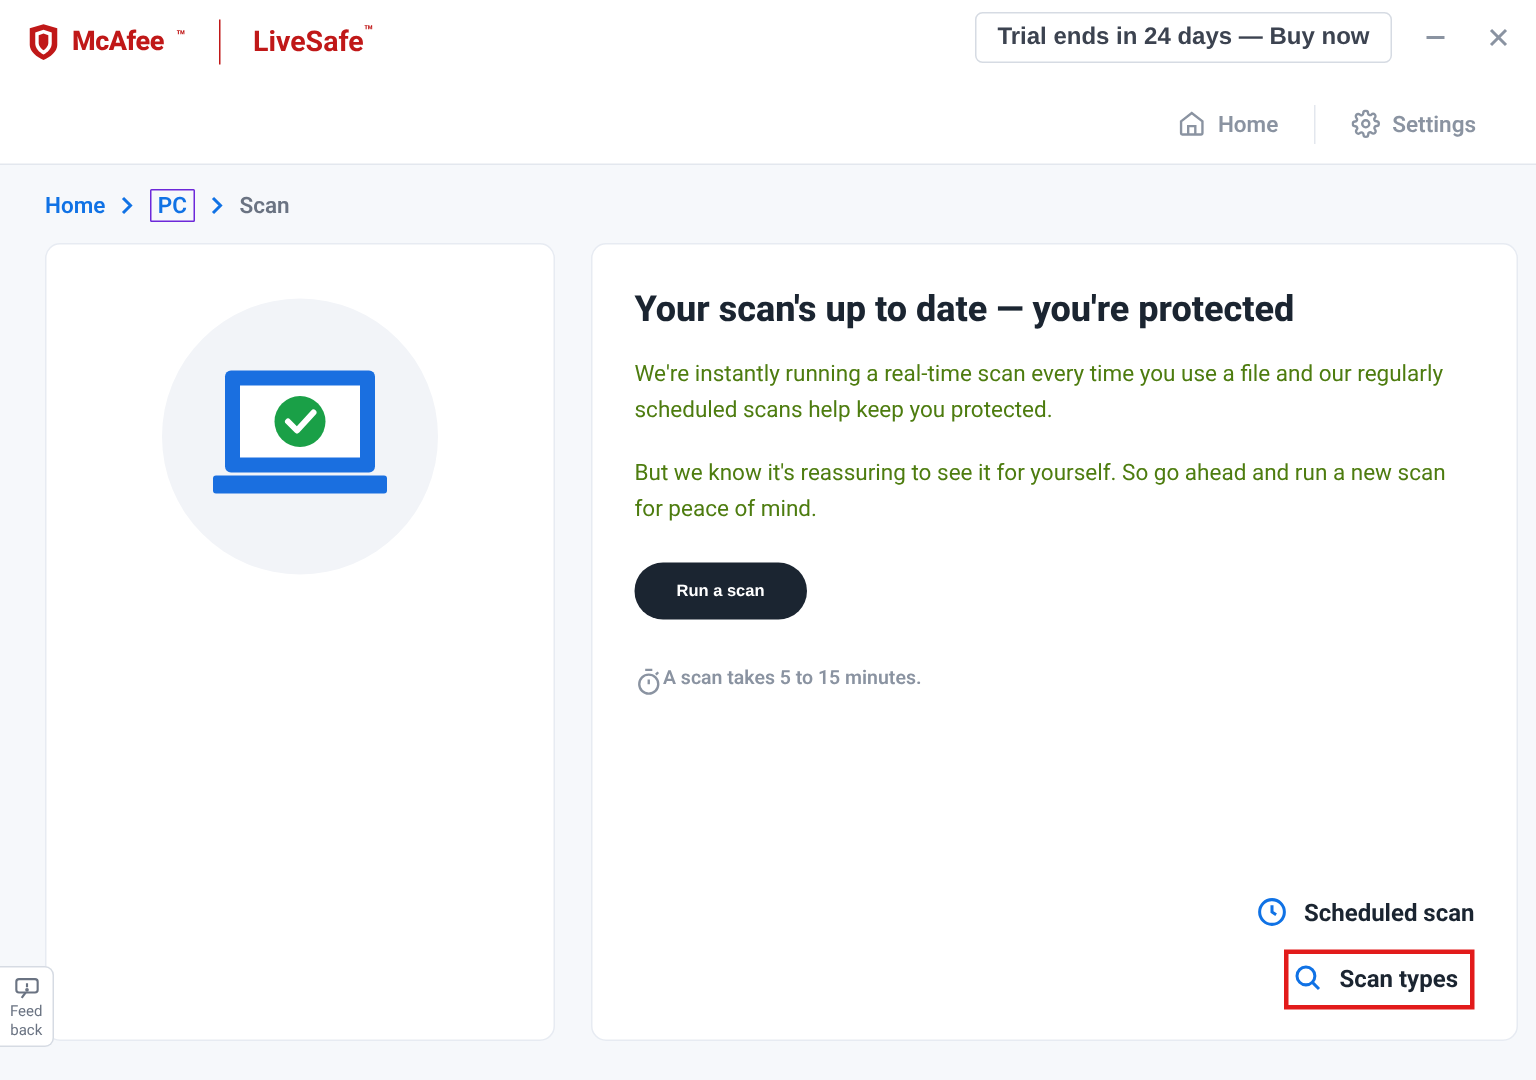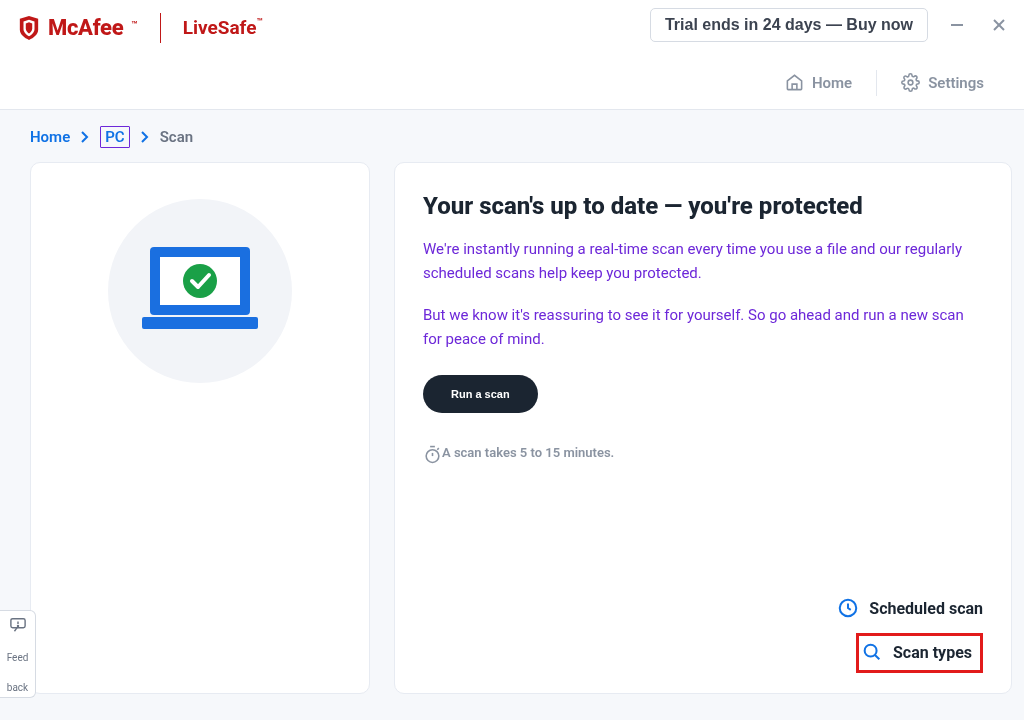--- a/index.html
+++ b/index.html
@@ -1,21 +1,21 @@
 <!DOCTYPE html>
 <html><head>
 <meta charset="utf-8">
 <style>
   * { box-sizing: border-box; margin: 0; padding: 0; }
   html, body { width: 1024px; height: 720px; font-family: -apple-system, BlinkMacSystemFont, "Segoe UI", Roboto, Arial, sans-serif; background: #fff; }
   .app { width: 1024px; height: 720px; position: relative; background: #f6f8fb; }
   .titlebar { height: 56px; background: #fff; display: flex; align-items: center; padding: 0 16px 0 18px; position: relative; border-bottom: 1px solid transparent; }
   .brand { display: flex; align-items: center; gap: 8px; }
   .shield-icon { width: 22px; height: 24px; }
-  .brand-text { font-weight: 800; font-size: 22px; color: #c01818; letter-spacing: -0.3px; text-align: right; }
+  .brand-text { font-weight: 800; font-size: 18px; color: #c01818; letter-spacing: -0.3px; text-align: right; }
   .brand-tm { font-size: 10px; font-weight: 700; color: #c01818; margin-top: -6px; }
   .brand-divider { width: 1px; height: 30px; background: #c01818; margin: 0 14px; }
   .product { color: #c01818; font-weight: 700; font-size: 19px; }
   .product .tm { font-size: 10px; vertical-align: top; }
   .title-right { position: absolute; right: 12px; top: 8px; display: flex; align-items: center; gap: 16px; }
   .trial-btn { border: 1px solid #d6dbe3; background: #fff; color: #3c4350; font-size: 16px; font-weight: 600; padding: 7px 14px; border-radius: 5px; cursor: pointer; }
   .win-btn { width: 26px; height: 26px; display: flex; align-items: center; justify-content: center; color: #8a93a1; cursor: pointer; }
   .win-btn svg { width: 18px; height: 18px; }
   .menubar { height: 54px; background: #fff; border-bottom: 1px solid #e3e7ee; display: flex; align-items: center; justify-content: flex-end; padding-right: 22px; gap: 0; }
   .menu-item { display: flex; align-items: center; gap: 8px; color: #8a93a1; font-size: 15px; font-weight: 600; cursor: pointer; padding: 0 18px; }
@@ -24,28 +24,28 @@
   .crumb-link { color: #1072e5; font-weight: 600; cursor: pointer; }
   .crumb-link.boxed { border: 1px solid #6d28d9; padding: 1px 4px; border-radius: 1px; }
   .crumb-cur { color: #6a7382; font-weight: 600; }
   .chev { color: #1072e5; }
   .content { display: flex; gap: 24px; padding: 0 12px 24px 30px; height: calc(720px - 56px - 54px - 54px); }
   .left-card { width: 340px; background: #fff; border: 1px solid #e7ebf2; border-radius: 10px; display: flex; align-items: flex-start; justify-content: center; padding-top: 36px; }
   .hero-circle { width: 184px; height: 184px; border-radius: 50%; background: #f2f4f8; display: flex; align-items: center; justify-content: center; }
   .laptop { width: 120px; }
   .right-card { flex: 1; background: #fff; border: 1px solid #e7ebf2; border-radius: 10px; padding: 28px 28px 20px 28px; display: flex; flex-direction: column; }
   .headline { font-size: 24px; font-weight: 800; color: #1b2531; line-height: 1.25; margin-bottom: 16px; }
-  .body-text { color: #6d28d9; font-size: 15px; line-height: 1.6; margin-bottom: 18px; max-width: 560px; }
+  .body-text { color: #4d7c0f; font-size: 15px; line-height: 1.6; margin-bottom: 18px; max-width: 560px; }
   .run-btn { background: #1b2531; color: #fff; border: none; border-radius: 24px; padding: 13px 28px; font-size: 11px; font-weight: 700; width: fit-content; cursor: pointer; margin-top: 6px; }
   .note { display: flex; align-items: flex-start; color: #8a93a1; font-size: 13px; font-weight: 600; margin-top: 32px; }
   .footer-links { margin-top: auto; display: flex; flex-direction: column; gap: 10px; align-items: flex-end; }
   .fl-item { display: flex; align-items: center; gap: 10px; font-size: 16px; font-weight: 700; color: #1b2531; cursor: pointer; padding: 4px 0; }
   .fl-icon { width: 22px; height: 22px; color: #1072e5; }
   .highlight-box { border: 3px solid #e21b1b; padding: 1px 8px 3px 2px; width: fit-content; }
-  .feedback-tab { position: absolute; left: 0; bottom: 22px; background: #fff; border: 1px solid #d6dbe3; border-left: none; border-radius: 0 6px 6px 0; width: 36px; padding: 6px 2px 4px 2px; display: flex; flex-direction: column; align-items: center; gap: 19px; color: #6a7382; font-size: 10px; line-height: 1.1; cursor: pointer; }
+  .feedback-tab { position: absolute; left: 0; bottom: 22px; background: #fff; border: 1px solid #d6dbe3; border-left: none; border-radius: 0 6px 6px 0; width: 36px; padding: 6px 2px 4px 2px; display: flex; flex-direction: column; align-items: center; gap: 2px; color: #6a7382; font-size: 10px; line-height: 1.1; cursor: pointer; }
   .feedback-tab svg { width: 18px; height: 16px; }
 </style>
 </head>
 <body>
 <div class="app">
 
   <div class="titlebar">
     <div class="brand">
       <svg class="shield-icon" viewBox="0 0 24 26">
         <path fill="#c01818" d="M2 3 L12 0 L22 3 V15 C22 20 17 24 12 26 C7 24 2 20 2 15 Z"></path>

